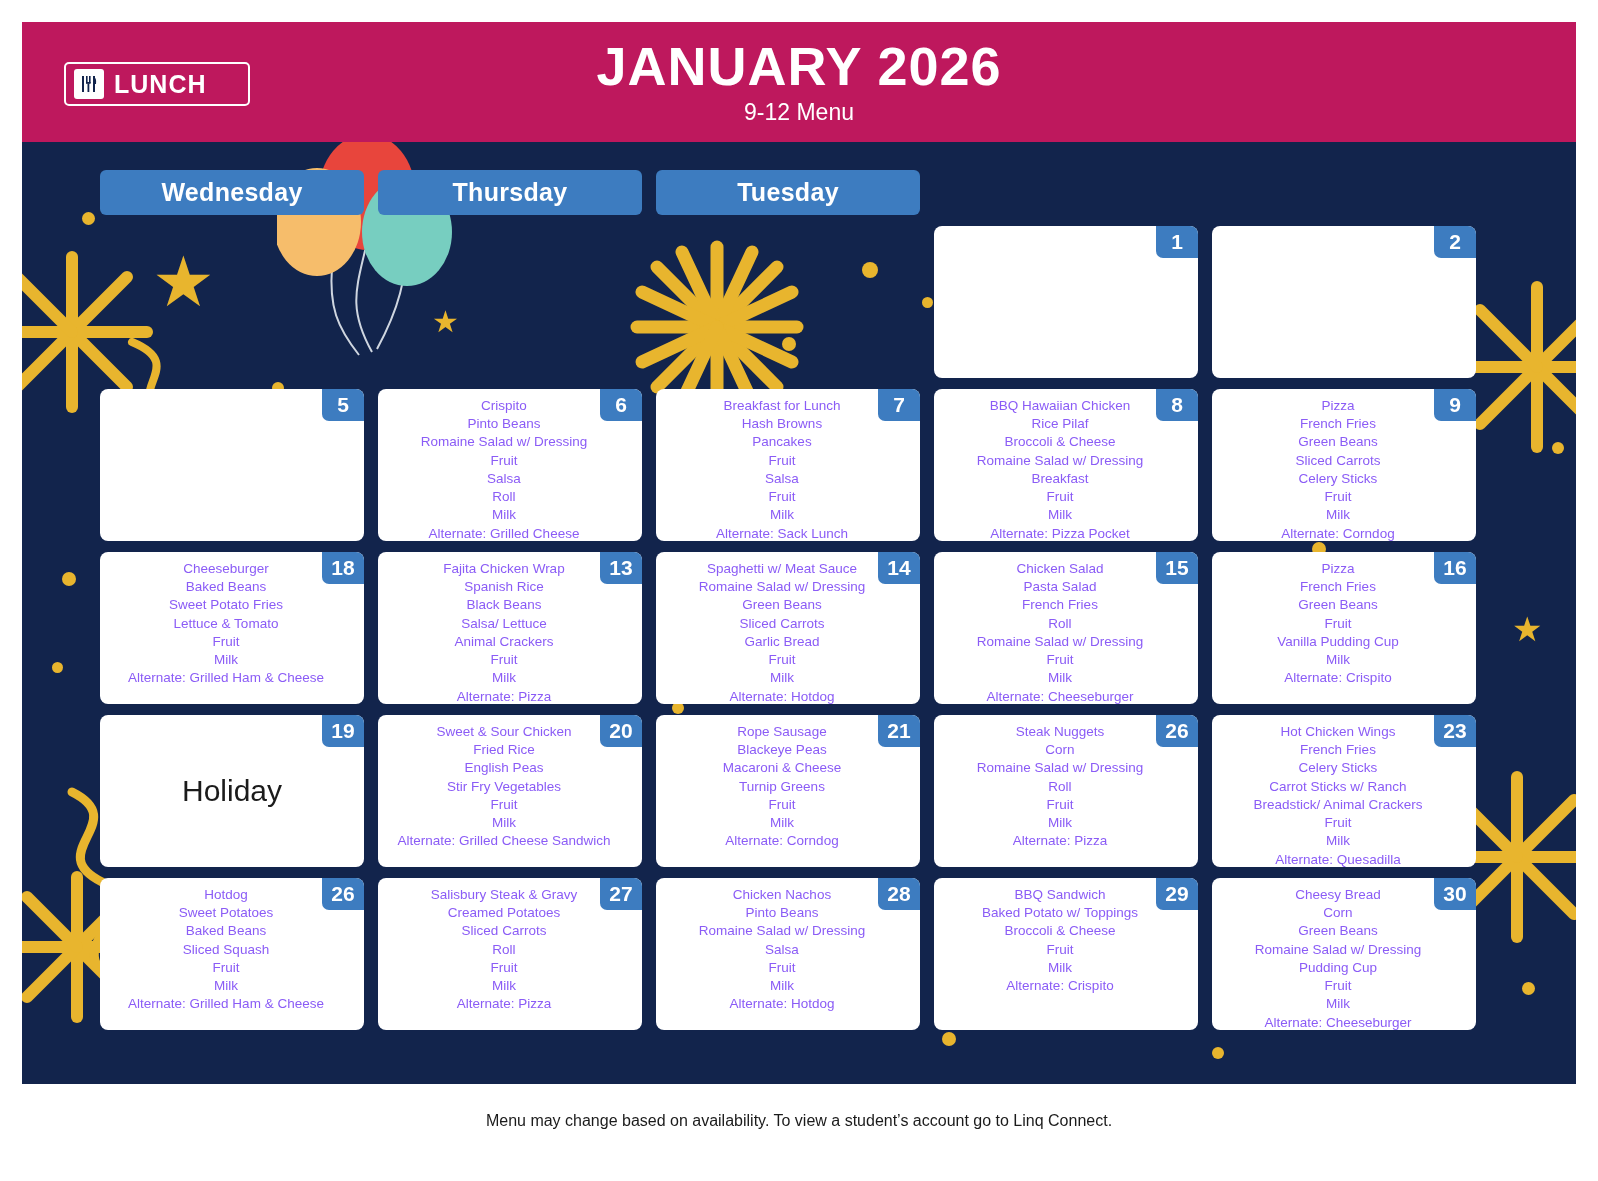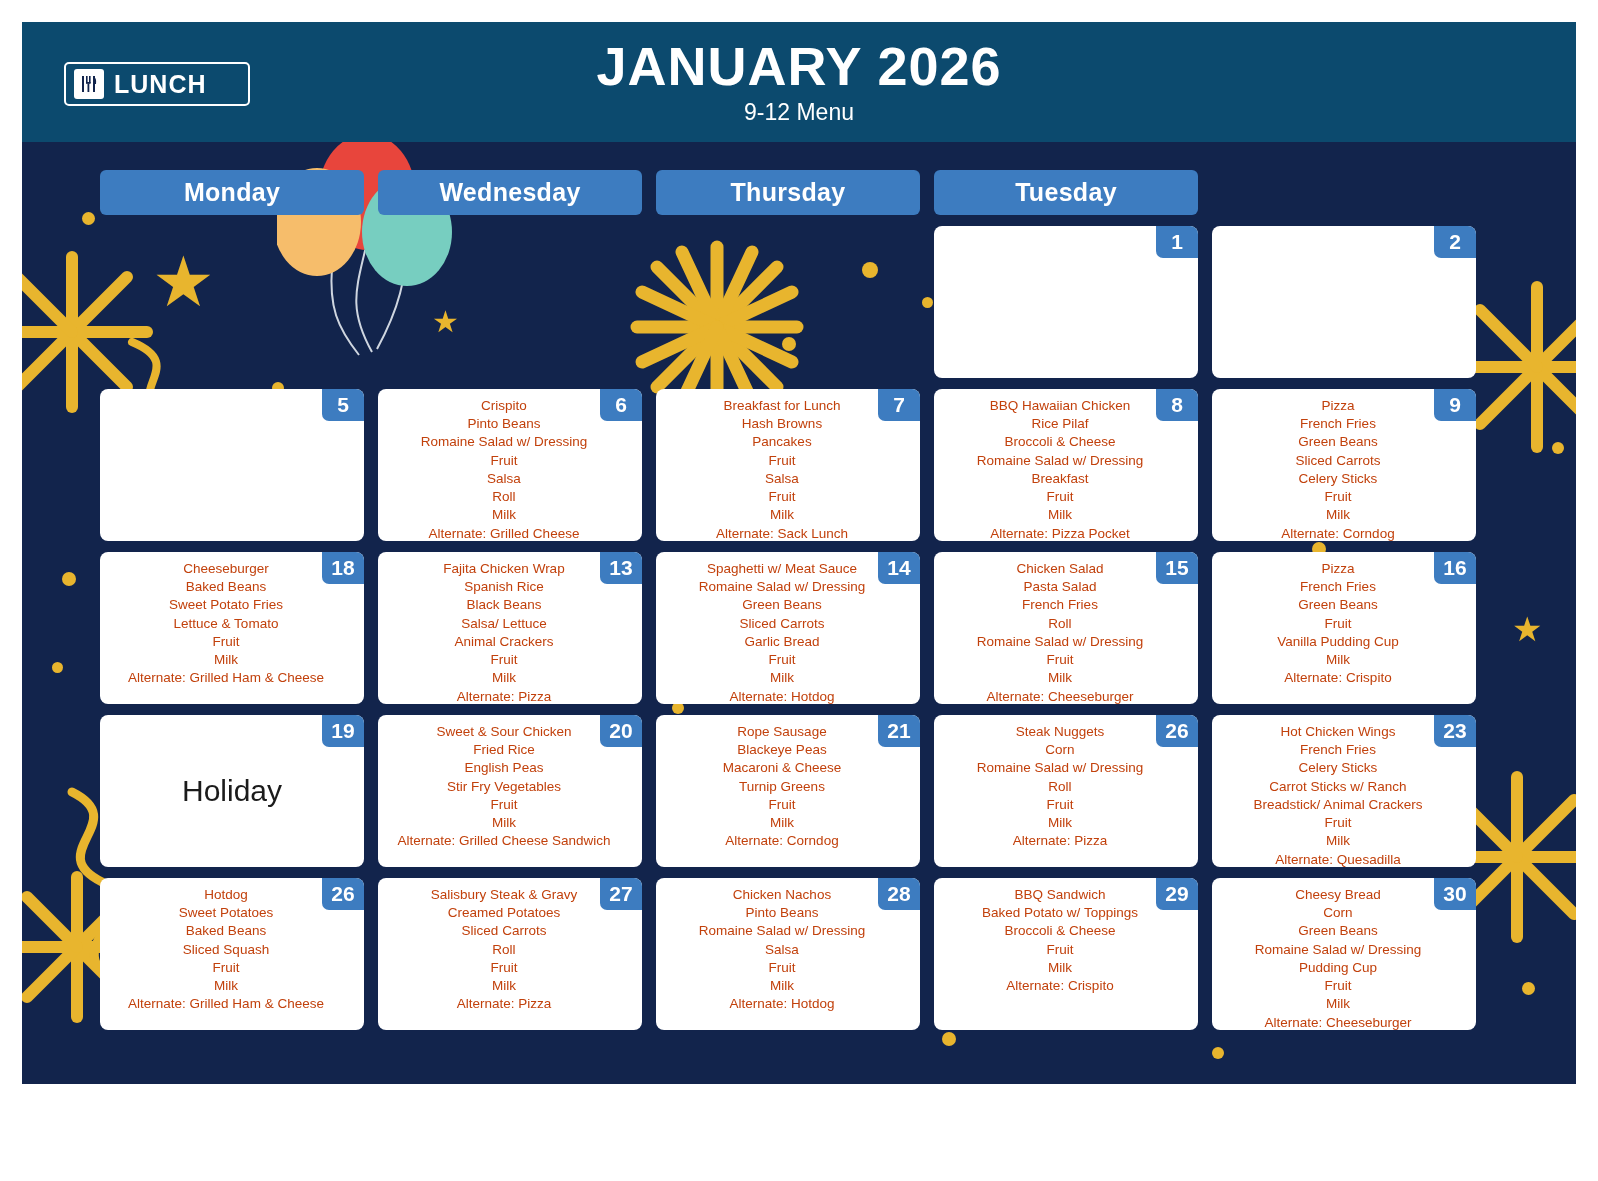--- a/index.html
+++ b/index.html
@@ -14,21 +14,21 @@
     width: 1598px; height: 1181px;
     background: #ffffff;
     overflow: hidden;
   }
 
   
   #header {
     position: absolute;
     left: 22px; top: 22px;
     width: 1554px; height: 120px;
-    background: #0c4a6e;
+    background: #be185d;
     display: flex;
     align-items: center;
     justify-content: center;
   }
   #logo-badge {
     position: absolute;
     left: 42px; top: 40px;
     width: 186px; height: 44px;
     border: 2px solid #ffffff;
     border-radius: 5px;
@@ -129,21 +129,21 @@
     align-items: center;
     justify-content: center;
     border-bottom-left-radius: 7px;
     padding: 0 8px;
   }
   .items {
     padding: 8px 20px 4px 8px;
     text-align: center;
     font-size: 13.5px;
     line-height: 1.35;
-    color: #c2410c;
+    color: #8b5cf6;
   }
   .items .it { display: block; }
   .holiday-text {
     display: flex;
     align-items: center;
     justify-content: center;
     height: 100%;
     font-size: 30px;
     color: #1b1b1b;
   }
@@ -300,23 +300,20 @@
         <ellipse cx="90" cy="55" rx="48" ry="58" fill="#e8453c"></ellipse>
         <ellipse cx="40" cy="85" rx="44" ry="54" fill="#f6bd6b"></ellipse>
         <ellipse cx="130" cy="95" rx="45" ry="54" fill="#77cec0"></ellipse>
       </svg>
     </div>
 
     <div id="grid">
 
       <div class="row">
         <div class="daycol">
-          <div class="dayhead">Monday</div>
-        </div>
-        <div class="daycol">
           <div class="dayhead">Wednesday</div>
         </div>
         <div class="daycol">
           <div class="dayhead">Thursday</div>
         </div>
         <div class="daycol">
           <div class="dayhead">Tuesday</div>
         </div>
       </div>
 
@@ -618,14 +615,17 @@
                   <span class="it">Milk</span>
                   <span class="it">Alternate:  Cheeseburger</span>
                 </div>
               </div>
             </div>
           </div>
         </div>
     </div>
   </div>
 
+  <div id="footer">
+    <span>Menu may change based on availability.    To view a student’s account go to Linq Connect.</span>
+  </div>
 
 </div>
 
 </body></html>

